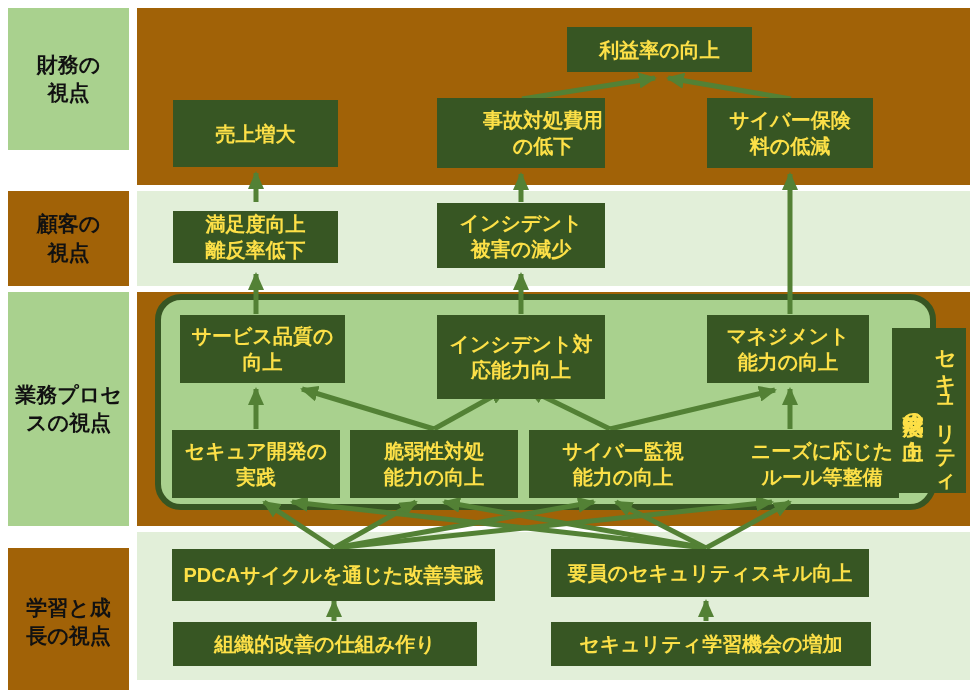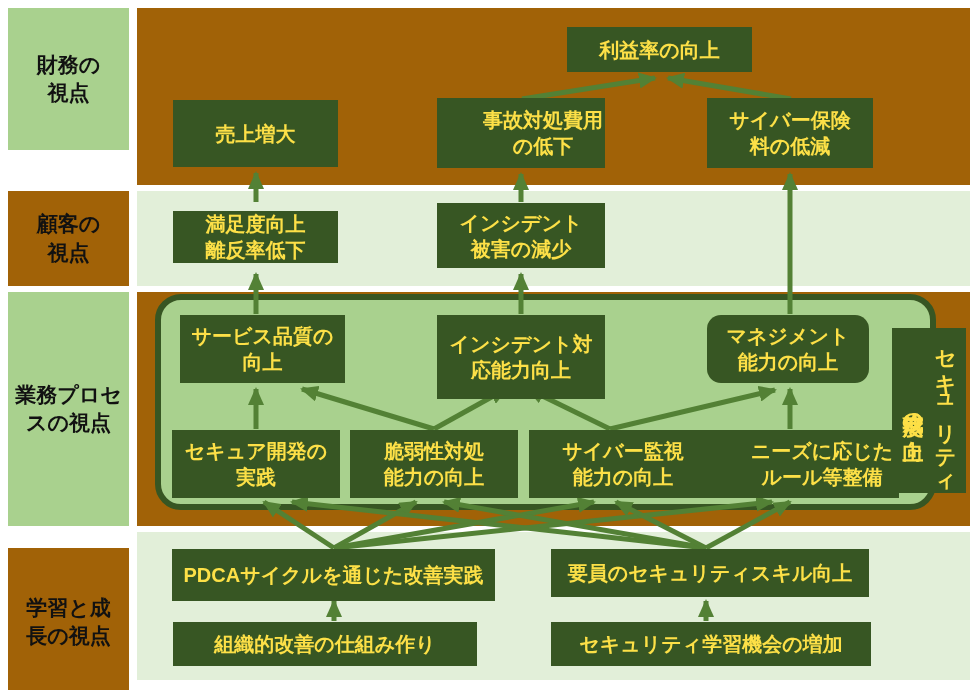--- a/index.html
+++ b/index.html
@@ -102,21 +102,21 @@
 
   <div class="node" style="left:173px;top:203px;width:165px;height:52px;margin-top:8px;">満足度向上
 離反率低下</div>
   <div class="node" style="left:437px;top:203px;width:168px;height:65px;">インシデント
 被害の減少</div>
 
   <div class="node" style="left:180px;top:315px;width:165px;height:68px;">サービス品質の
 向上</div>
   <div class="node" style="left:437px;top:315px;width:168px;height:84px;">インシデント対
 応能力向上</div>
-  <div class="node" style="left:707px;top:315px;width:162px;height:68px;border-radius:14px;">マネジメント
+  <div class="node" style="left:707px;top:315px;width:162px;height:68px;">マネジメント
 能力の向上</div>
 
   <div class="node" style="left:172px;top:430px;width:168px;height:68px;">セキュア開発の
 実践</div>
   <div class="node" style="left:350px;top:430px;width:168px;height:68px;">脆弱性対処
 能力の向上</div>
   <div class="node" style="left:529px;top:430px;width:188px;height:68px;">サイバー監視
 能力の向上</div>
   <div class="node" style="left:707px;top:430px;width:192px;height:68px;padding-left:38px;">ニーズに応じた
 ルール等整備</div>

